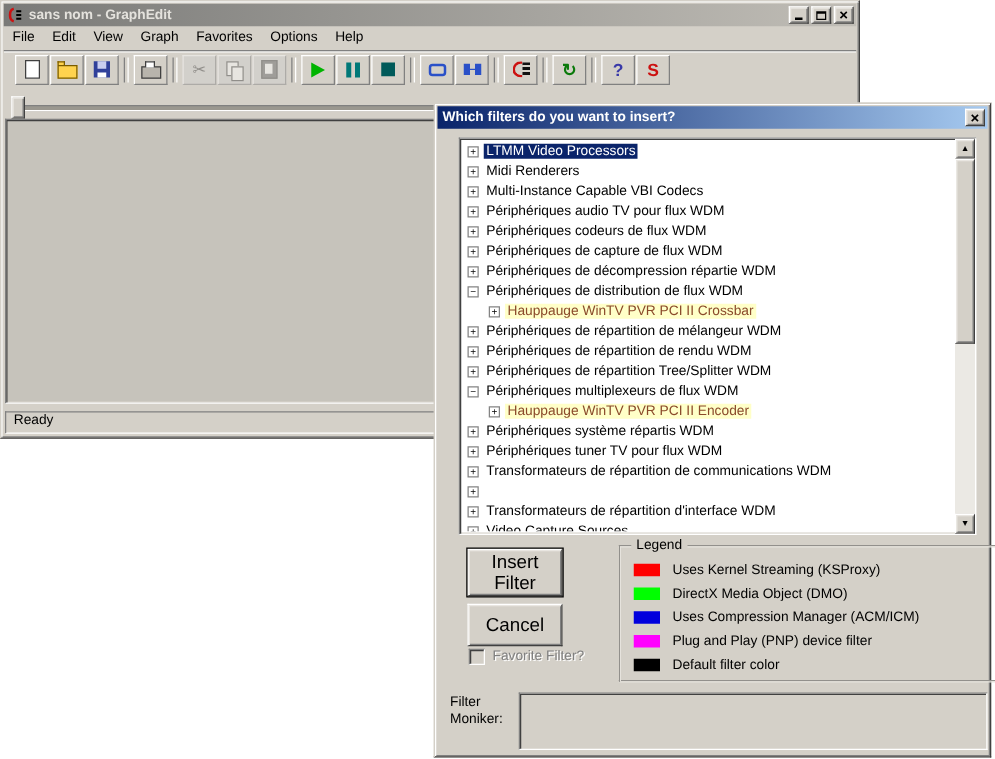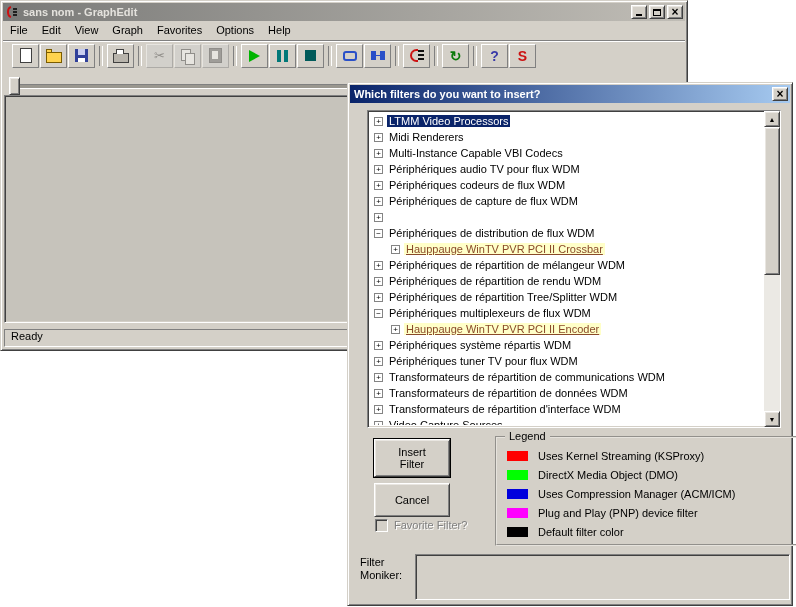--- a/index.html
+++ b/index.html
@@ -98,34 +98,34 @@
   .dialog{left:347px;top:82px;width:446px;height:524px;z-index:10}
   .treebox{position:absolute;left:19px;top:27px;width:414px;height:318px;background:#fff;overflow:hidden}
   .tree-rows{position:absolute;left:2px;top:2px;right:18px;bottom:2px;overflow:hidden}
   .trow{height:16px;display:flex;align-items:center;white-space:nowrap}
   .lvl0{padding-left:4px}
   .lvl1{padding-left:21px}
   .exp{width:9px;height:9px;box-sizing:border-box;border:1px solid #848484;background:#fff;color:#000;
     font-size:8px;line-height:7px;text-align:center;margin-right:4px;flex:none}
   .tlabel{padding:0 2px}
   .tlabel.sel{background:#0a246a;color:#fff}
-  .tlabel.hl{background:#ffffc8;color:#8a4a2a;text-decoration:underline}
+  .tlabel.hl{background:#ffffc8;color:#8a4a2a;}
   
   .scrollbar{position:absolute;top:0;right:0;bottom:0;width:16px;background:#ebe9e4}
   .sb-btn{position:absolute;left:0;width:16px;height:16px;background:#d4d0c8;color:#000;
     border:1px solid;border-color:#ffffff #404040 #404040 #ffffff;
     box-shadow:inset 1px 1px 0 #e9e6e1, inset -1px -1px 0 #808080;
     display:flex;align-items:center;justify-content:center;font-size:7px;box-sizing:border-box}
   .sb-up{top:0}.sb-down{bottom:0}
   .sb-thumb{position:absolute;left:0;top:16px;width:16px;height:148px;background:#d4d0c8;
     border:1px solid;border-color:#ffffff #404040 #404040 #ffffff;
     box-shadow:inset 1px 1px 0 #e9e6e1, inset -1px -1px 0 #808080;box-sizing:border-box}
   
   .btn{position:absolute;display:flex;align-items:center;justify-content:center;
-    font-family:"Liberation Sans",sans-serif;font-size:11px;color:#000;padding:16px;
+    font-family:"Liberation Sans",sans-serif;font-size:15px;color:#000;padding:16px;
     background:#d4d0c8;border:1px solid;border-color:#ffffff #404040 #404040 #ffffff;
     box-shadow:inset 1px 1px 0 #e9e6e1, inset -1px -1px 0 #808080;box-sizing:border-box}
   .btn-insert{left:26px;top:356px;width:76px;height:38px;outline:1px solid #000}
   .btn-cancel{left:26px;top:400px;width:76px;height:24px}
   .chk-row{position:absolute;left:27px;top:436px;display:flex;align-items:flex-start;gap:6px}
   .chk{width:13px;height:13px;background:#d4d0c8;flex:none;
     border:1px solid;border-color:#808080 #ffffff #ffffff #808080;
     box-shadow:inset 1px 1px 0 #404040, inset -1px -1px 0 #d4d0c8;box-sizing:border-box}
   .chk-label{color:#808080;text-shadow:1px 1px 0 #ffffff}
   
@@ -274,20 +274,21 @@
         <div class="trow lvl0">
           <span class="exp">+</span>
           <span class="tlabel">Périphériques codeurs de flux WDM</span>
         </div>
         <div class="trow lvl0">
           <span class="exp">+</span>
           <span class="tlabel">Périphériques de capture de flux WDM</span>
         </div>
         <div class="trow lvl0">
           <span class="exp">+</span>
+          <span class="tlabel">Périphériques de décompression répartie WDM</span>
         </div>
         <div class="trow lvl0">
           <span class="exp">−</span>
           <span class="tlabel">Périphériques de distribution de flux WDM</span>
         </div>
         <div class="trow lvl1">
           <span class="exp">+</span>
           <span class="tlabel hl">Hauppauge WinTV PVR PCI II Crossbar</span>
         </div>
         <div class="trow lvl0">
@@ -317,21 +318,20 @@
         <div class="trow lvl0">
           <span class="exp">+</span>
           <span class="tlabel">Périphériques tuner TV pour flux WDM</span>
         </div>
         <div class="trow lvl0">
           <span class="exp">+</span>
           <span class="tlabel">Transformateurs de répartition de communications WDM</span>
         </div>
         <div class="trow lvl0">
           <span class="exp">+</span>
-          <span class="tlabel">Transformateurs de répartition de données WDM</span>
         </div>
         <div class="trow lvl0">
           <span class="exp">+</span>
           <span class="tlabel">Transformateurs de répartition d'interface WDM</span>
         </div>
         <div class="trow lvl0">
           <span class="exp">+</span>
           <span class="tlabel">Video Capture Sources</span>
         </div>
       </div>

